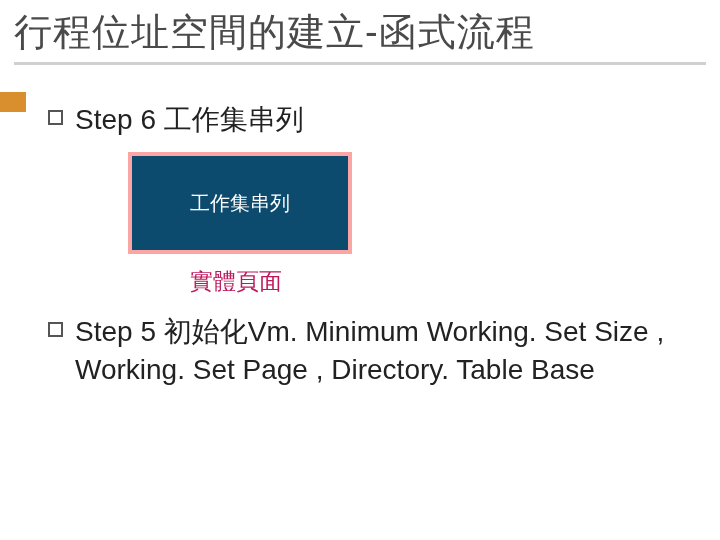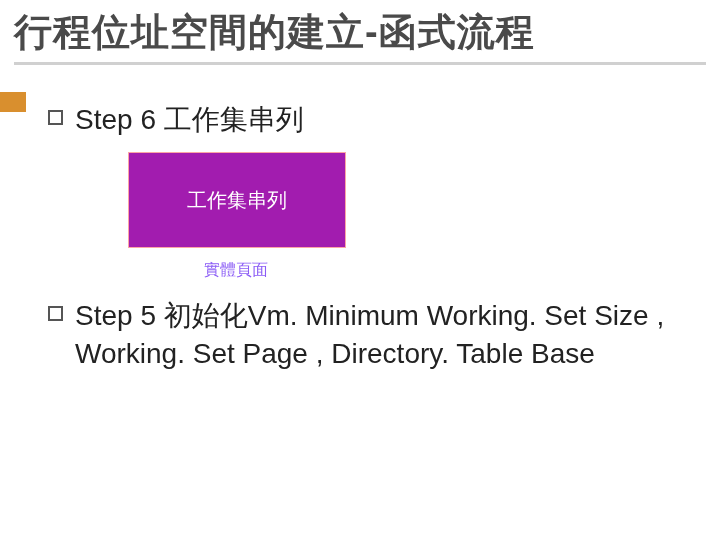--- a/index.html
+++ b/index.html
@@ -17,21 +17,21 @@
     height: 540px;
     box-sizing: border-box;
   }
   .title-area {
     position: relative;
     padding: 10px 14px 6px 14px;
   }
   .title {
     font-size: 38px;
     color: #4a4a4a;
-    font-weight: 700;
+    font-weight: 400;
     letter-spacing: 1px;
     line-height: 1.2;
   }
   .title-underline {
     margin-top: 6px;
     height: 3px;
     background: #d0d0d0;
     width: 100%;
   }
   .accent {
@@ -67,34 +67,34 @@
   .step-text .italic {
   }
   .diagram-area {
     position: relative;
     margin: 14px 0 10px 80px;
     width: 220px;
   }
   .box {
     width: 216px;
     height: 94px;
-    background: #a21caf;
-    border: 1px solid #fca5a5;
+    background: #0c4a6e;
+    border: 4px solid #fca5a5;
     display: flex;
     align-items: center;
     justify-content: center;
   }
   .box-text {
     color: #ffffff;
     font-size: 20px;
   }
   .caption {
     margin-top: 12px;
-    font-size: 16px;
-    color: #8b5cf6;
+    font-size: 23px;
+    color: #be185d;
     text-align: center;
     width: 216px;
   }
   .step7 {
     margin-top: 16px;
   }
 </style>
 </head>
 <body>
 

